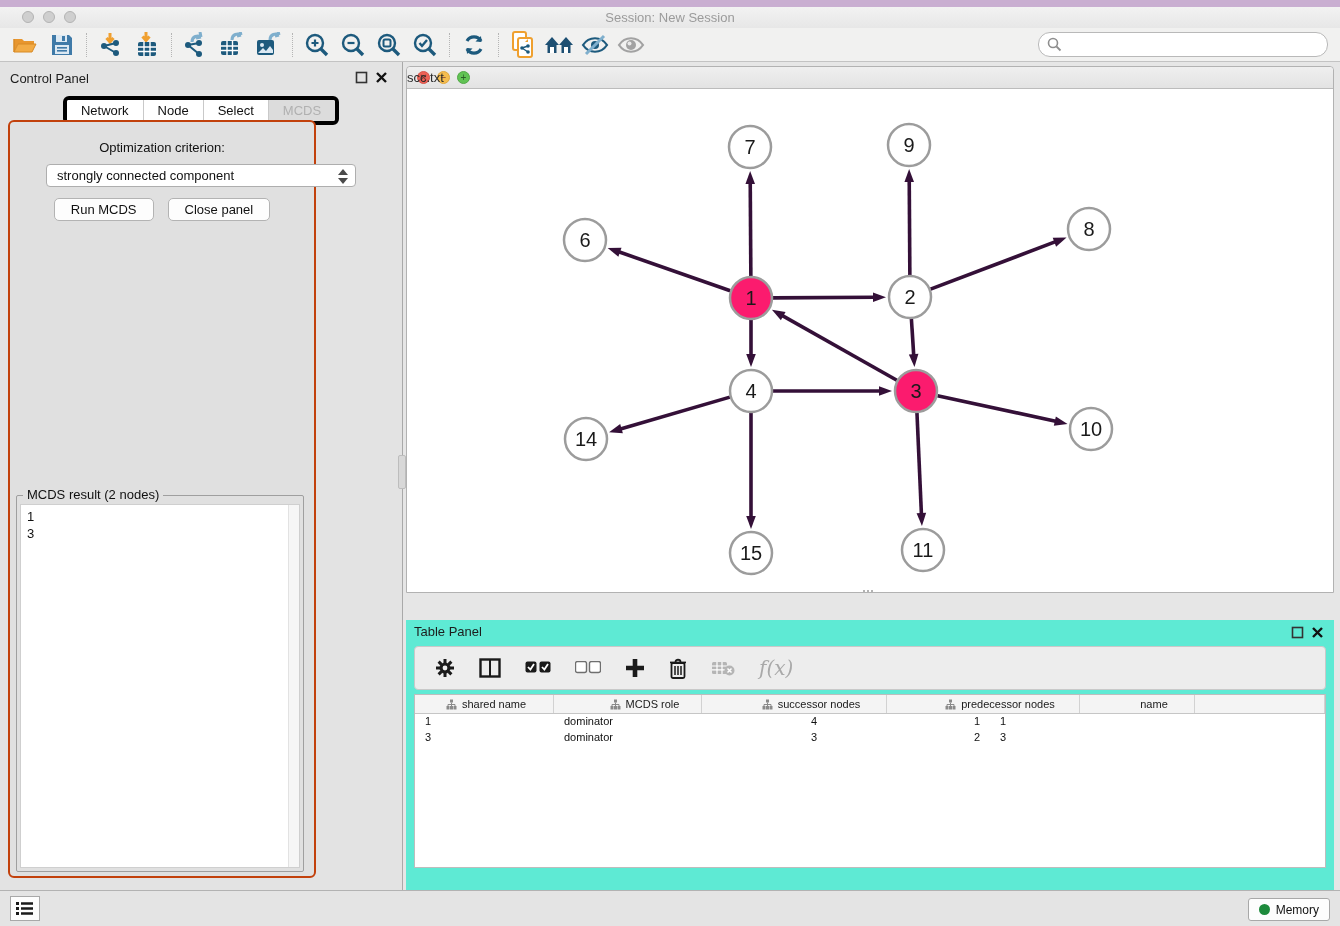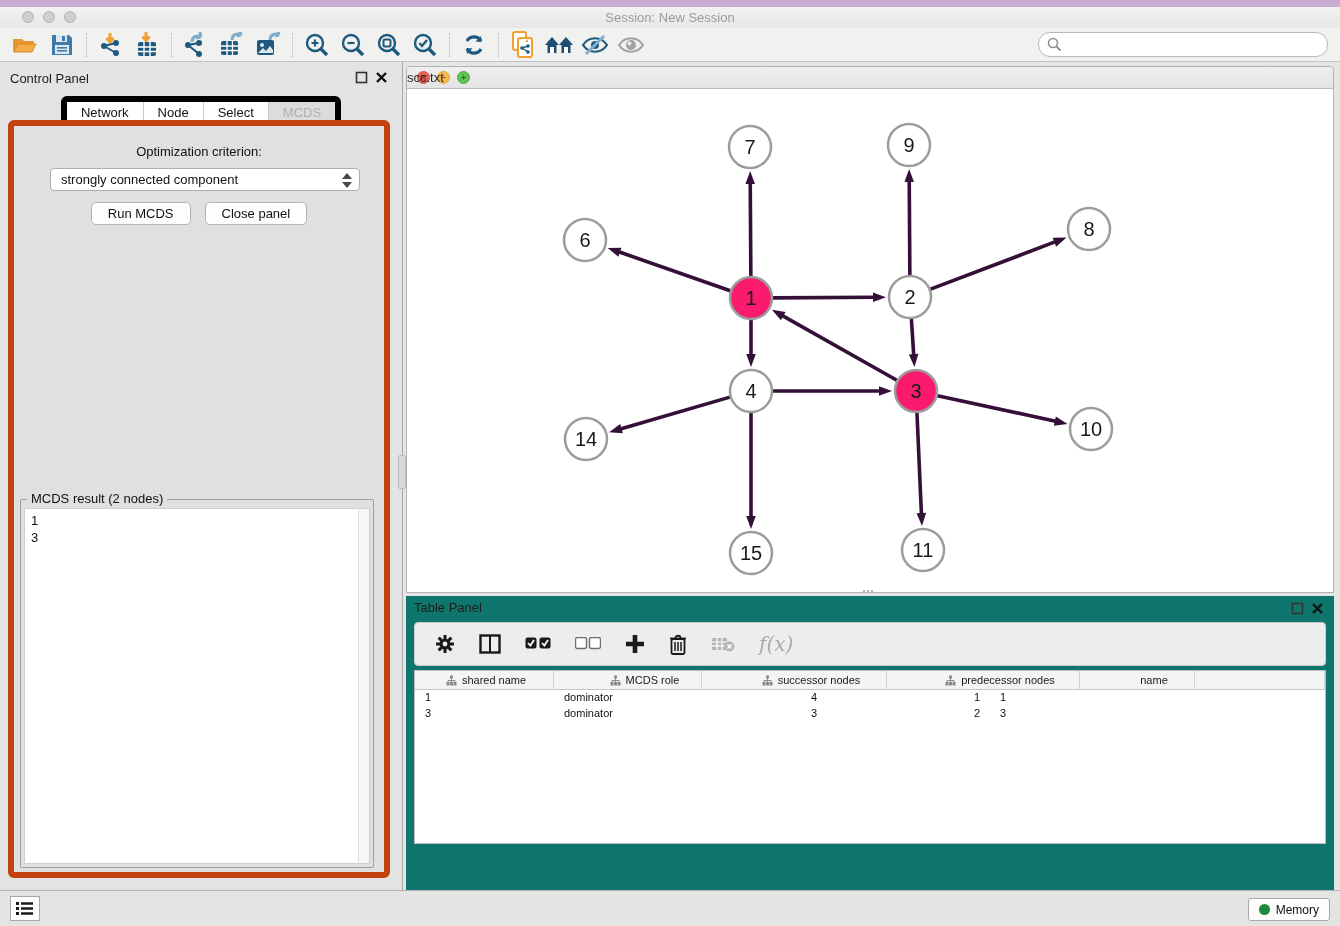--- a/index.html
+++ b/index.html
@@ -21,25 +21,25 @@
   #search-wrap { position:absolute; right:12px; top:32px; width:290px; height:25px; }
   #search-input { width:100%; height:100%; border:1px solid #b9b9b9; border-radius:12px; background:#fff; padding:0 8px 0 28px; font-size:13px; color:#444; outline:none; }
   #search-mag { position:absolute; left:9px; top:5px; }
 
   
   #control-panel { left:0; top:62px; width:403px; height:828px; background:#e3e3e3; border-right:1px solid #a9a9a9; }
   #cp-header { position:absolute; left:0; top:0; width:100%; height:32px; }
   #cp-title { position:absolute; left:10px; top:9px; font-size:13px; color:#1d1d1d; }
   .panel-ctl { position:absolute; top:9px; width:13px; height:13px; }
   #cp-tabs { position:absolute; left:0; top:34px; width:100%; display:flex; justify-content:center; }
-  .tabgroup { display:flex; border:6px solid #000000; border-radius:6px; overflow:hidden; background:#fff; }
+  .tabgroup { display:flex; border:4px solid #000000; border-radius:6px; overflow:hidden; background:#fff; }
   .tab { padding:3px 14px; font-size:13px; color:#111; background:#fff; border-right:1px solid #c9c9c9; cursor:default; }
   .tab:last-child { border-right:none; }
   .tab.active { background:#dcdcdc; color:#b0b0b0; }
-  #cp-content { position:absolute; left:8px; top:58px; width:382px; height:758px; background:#e0e0e0; border:6px solid #c2410c; border-radius:6px; }
+  #cp-content { position:absolute; left:8px; top:58px; width:308px; height:758px; background:#e0e0e0; border:2px solid #c2410c; border-radius:6px; }
   #opt-label { position:absolute; left:0; right:0; top:18px; text-align:center; font-size:13px; color:#111; }
   #criterion-select { position:absolute; left:36px; top:42px; width:310px; height:23px; background:#fff; border:1px solid #aeaeae; border-radius:4px; font-size:13px; color:#111; display:flex; align-items:center; padding-left:10px; }
   .stepper { position:absolute; right:6px; top:3px; width:12px; height:17px; }
   .chev-up, .chev-dn { position:absolute; left:1px; width:0; height:0; border-left:5px solid transparent; border-right:5px solid transparent; }
   .chev-up { top:1px; border-bottom:6px solid #4a4a4a; }
   .chev-dn { bottom:1px; border-top:6px solid #4a4a4a; }
   #cp-buttons { position:absolute; left:0; right:0; top:76px; display:flex; justify-content:center; gap:14px; }
   .mac-btn { height:23px; padding:0 16px; background:#fdfdfd; border:1px solid #b3b3b3; border-radius:5px; font-size:13px; color:#111; display:flex; align-items:center; }
   #result-group { position:absolute; left:6px; right:10px; top:373px; bottom:4px; border:1px solid #9f9f9f; border-radius:2px; }
   #result-legend { position:absolute; left:6px; top:-9px; background:#e0e0e0; padding:0 4px; font-size:13px; color:#111; }
@@ -50,21 +50,21 @@
   
   #network-window { left:406px; top:66px; width:928px; height:527px; background:#fff; border:1px solid #b2b2b2; border-radius:4px 4px 0 0; }
   #nw-titlebar { position:absolute; left:0; top:0; width:100%; height:22px; background:linear-gradient(#efefef,#e3e3e3); border-bottom:1px solid #bcbcbc; border-radius:4px 4px 0 0; }
   .light { position:absolute; top:4px; width:13px; height:13px; border-radius:50%; font-size:10px; line-height:12px; text-align:center; color:#7b3a33; }
   #nw-title { position:absolute; left:0; right:0; top:3px; text-align:left; font-size:13px; color:#2c2c2c; }
   #graph-canvas { position:absolute; left:0; top:22px; width:926px; height:503px; background:#fff; }
   #nw-grip { position:absolute; left:456px; bottom:-3px; width:12px; height:5px; display:flex; gap:2px; }
   .grip-dot { width:2px; height:2px; background:#9a9a9a; border-radius:50%; }
 
   
-  #table-panel { left:406px; top:596px; width:928px; height:294px; background:#0f766e; }
+  #table-panel { left:406px; top:620px; width:928px; height:294px; background:#5eead4; }
   #tp-title { position:absolute; left:8px; top:4px; font-size:13px; color:#1d1d1d; }
   #tp-toolbar { position:absolute; left:8px; top:26px; width:912px; height:44px; background:#ededed; border:1px solid #c9c9c9; border-radius:4px; display:flex; align-items:center; gap:24px; padding-left:20px; }
   #fx-label { font-size:20px; color:#a9a9a9; font-family:"DejaVu Serif", serif; font-style:italic; }
   #data-table { position:absolute; left:8px; top:74px; width:912px; height:174px; background:#fff; border:1px solid #bdbdbd; }
   #table-header { display:grid; height:19px; background:#f4f4f4; border-bottom:1px solid #c6c6c6; }
   .th { display:flex; align-items:center; gap:5px; padding:0 4px 0 8px; font-size:11px; color:#1a1a1a; border-right:1px solid #d2d2d2; overflow:hidden; justify-content:center; }
   .trow { display:grid; height:16px; }
   .td { font-size:11px; color:#111; padding:1px 10px 0 10px; overflow:hidden; white-space:nowrap; }
   #tp-tabs { position:absolute; left:0; right:0; bottom:8px; display:flex; justify-content:center; }
   

